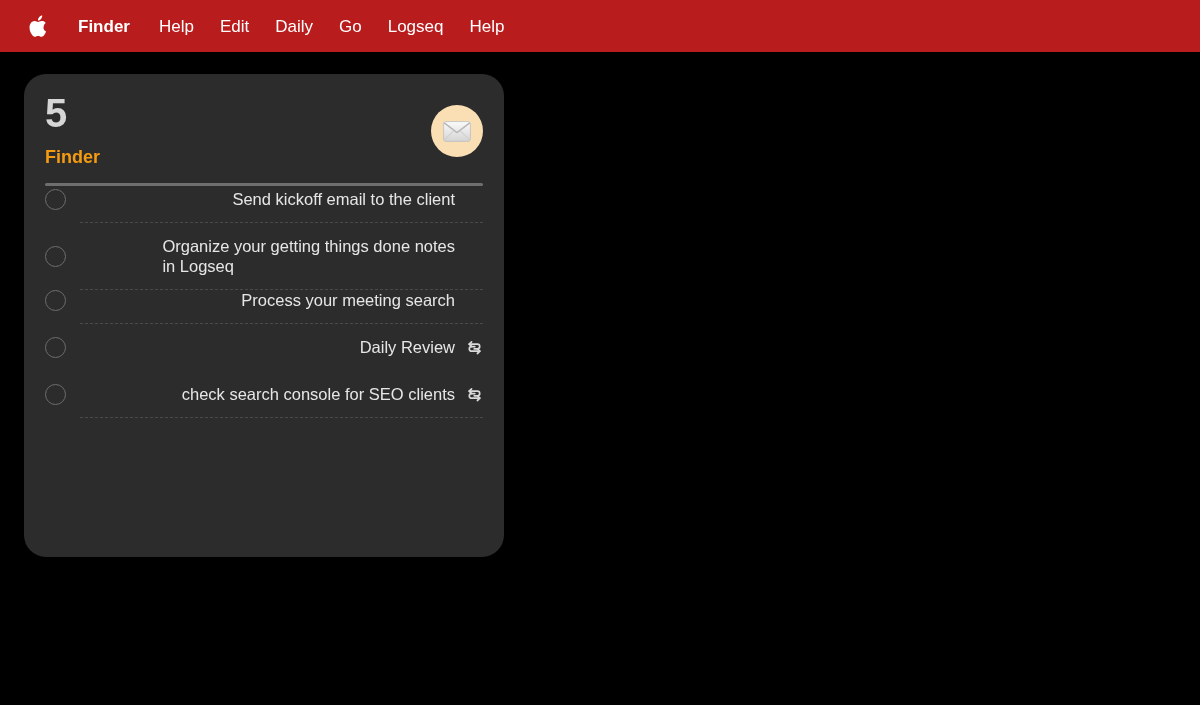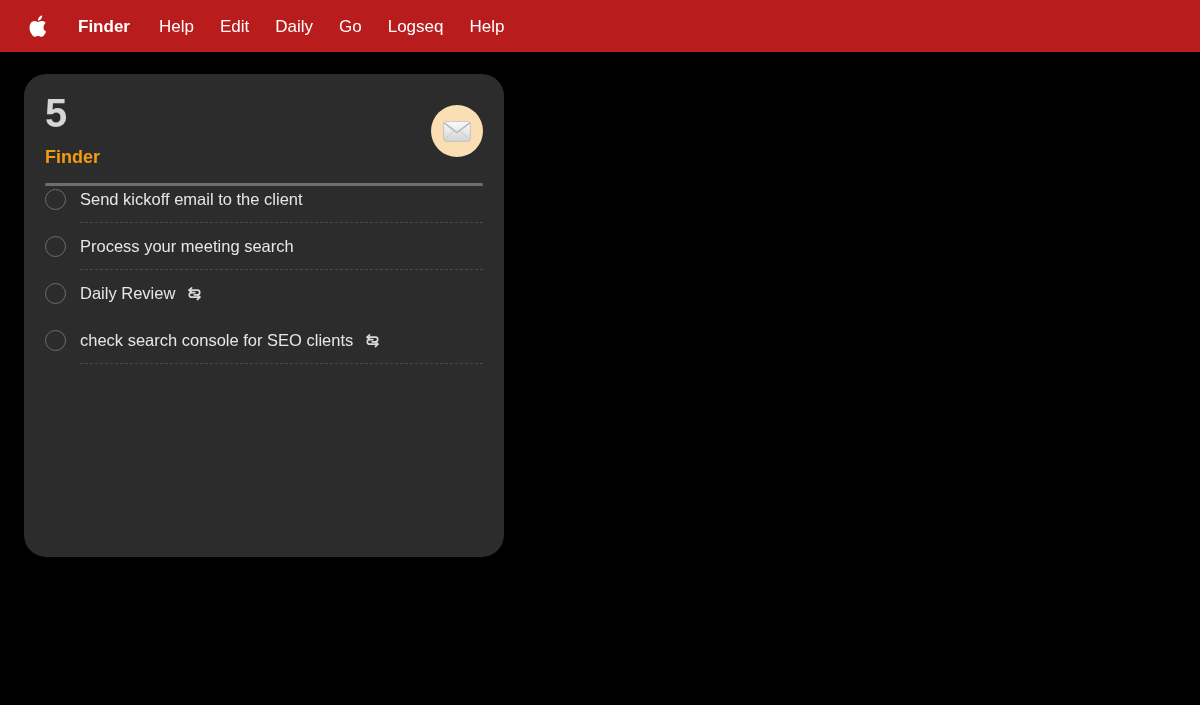--- a/index.html
+++ b/index.html
@@ -132,21 +132,21 @@
   .task-body {
     flex: 1 1 auto;
     min-width: 0;
     display: flex;
     flex-direction: column;
   }
 
   .task-line {
     display: flex;
     align-items: flex-start;
-    justify-content: flex-start;
+    justify-content: flex-end;
     gap: 10px;
     padding-bottom: 13px;
   }
 
   .task-text {
     font-size: 16.5px;
     color: #e6e6e6;
     line-height: 20px;
     white-space: pre-line;
     cursor: default;
@@ -231,20 +231,38 @@
                 <path d="M3.4 4.2 H11.4 a2.3 2.3 0 0 1 0 4.6 H8.2" fill="none" stroke="#d9d9d9" stroke-width="1.7" stroke-linecap="round" stroke-linejoin="round"></path>
                 <path d="M5.6 1.9 L3.1 4.2 L5.6 6.5" fill="none" stroke="#d9d9d9" stroke-width="1.7" stroke-linecap="round" stroke-linejoin="round"></path>
                 <path d="M13.6 11.2 H5.6 a2.3 2.3 0 0 1 0 -4.6 H8.8" fill="none" stroke="#d9d9d9" stroke-width="1.7" stroke-linecap="round" stroke-linejoin="round"></path>
                 <path d="M11.4 8.9 L13.9 11.2 L11.4 13.5" fill="none" stroke="#d9d9d9" stroke-width="1.7" stroke-linecap="round" stroke-linejoin="round"></path>
               </svg>
             </div>
           </div>
           <div class="task-sep"></div>
         </div>
       </div>
+      <div class="task-row two-line">
+        <div class="task-check"></div>
+        <div class="task-body">
+          <div class="task-line">
+            <div class="task-text">Organize your getting things done notes
+in Logseq</div>
+            <div class="task-repeat hidden">
+              <svg width="17" height="15" viewBox="0 0 17 15" aria-hidden="true">
+                <path d="M3.4 4.2 H11.4 a2.3 2.3 0 0 1 0 4.6 H8.2" fill="none" stroke="#d9d9d9" stroke-width="1.7" stroke-linecap="round" stroke-linejoin="round"></path>
+                <path d="M5.6 1.9 L3.1 4.2 L5.6 6.5" fill="none" stroke="#d9d9d9" stroke-width="1.7" stroke-linecap="round" stroke-linejoin="round"></path>
+                <path d="M13.6 11.2 H5.6 a2.3 2.3 0 0 1 0 -4.6 H8.8" fill="none" stroke="#d9d9d9" stroke-width="1.7" stroke-linecap="round" stroke-linejoin="round"></path>
+                <path d="M11.4 8.9 L13.9 11.2 L11.4 13.5" fill="none" stroke="#d9d9d9" stroke-width="1.7" stroke-linecap="round" stroke-linejoin="round"></path>
+              </svg>
+            </div>
+          </div>
+          <div class="task-sep"></div>
+        </div>
+      </div>
       <div class="task-row one-line">
         <div class="task-check"></div>
         <div class="task-body">
           <div class="task-line">
             <div class="task-text">Process your meeting search</div>
             <div class="task-repeat hidden">
               <svg width="17" height="15" viewBox="0 0 17 15" aria-hidden="true">
                 <path d="M3.4 4.2 H11.4 a2.3 2.3 0 0 1 0 4.6 H8.2" fill="none" stroke="#d9d9d9" stroke-width="1.7" stroke-linecap="round" stroke-linejoin="round"></path>
                 <path d="M5.6 1.9 L3.1 4.2 L5.6 6.5" fill="none" stroke="#d9d9d9" stroke-width="1.7" stroke-linecap="round" stroke-linejoin="round"></path>
                 <path d="M13.6 11.2 H5.6 a2.3 2.3 0 0 1 0 -4.6 H8.8" fill="none" stroke="#d9d9d9" stroke-width="1.7" stroke-linecap="round" stroke-linejoin="round"></path>

